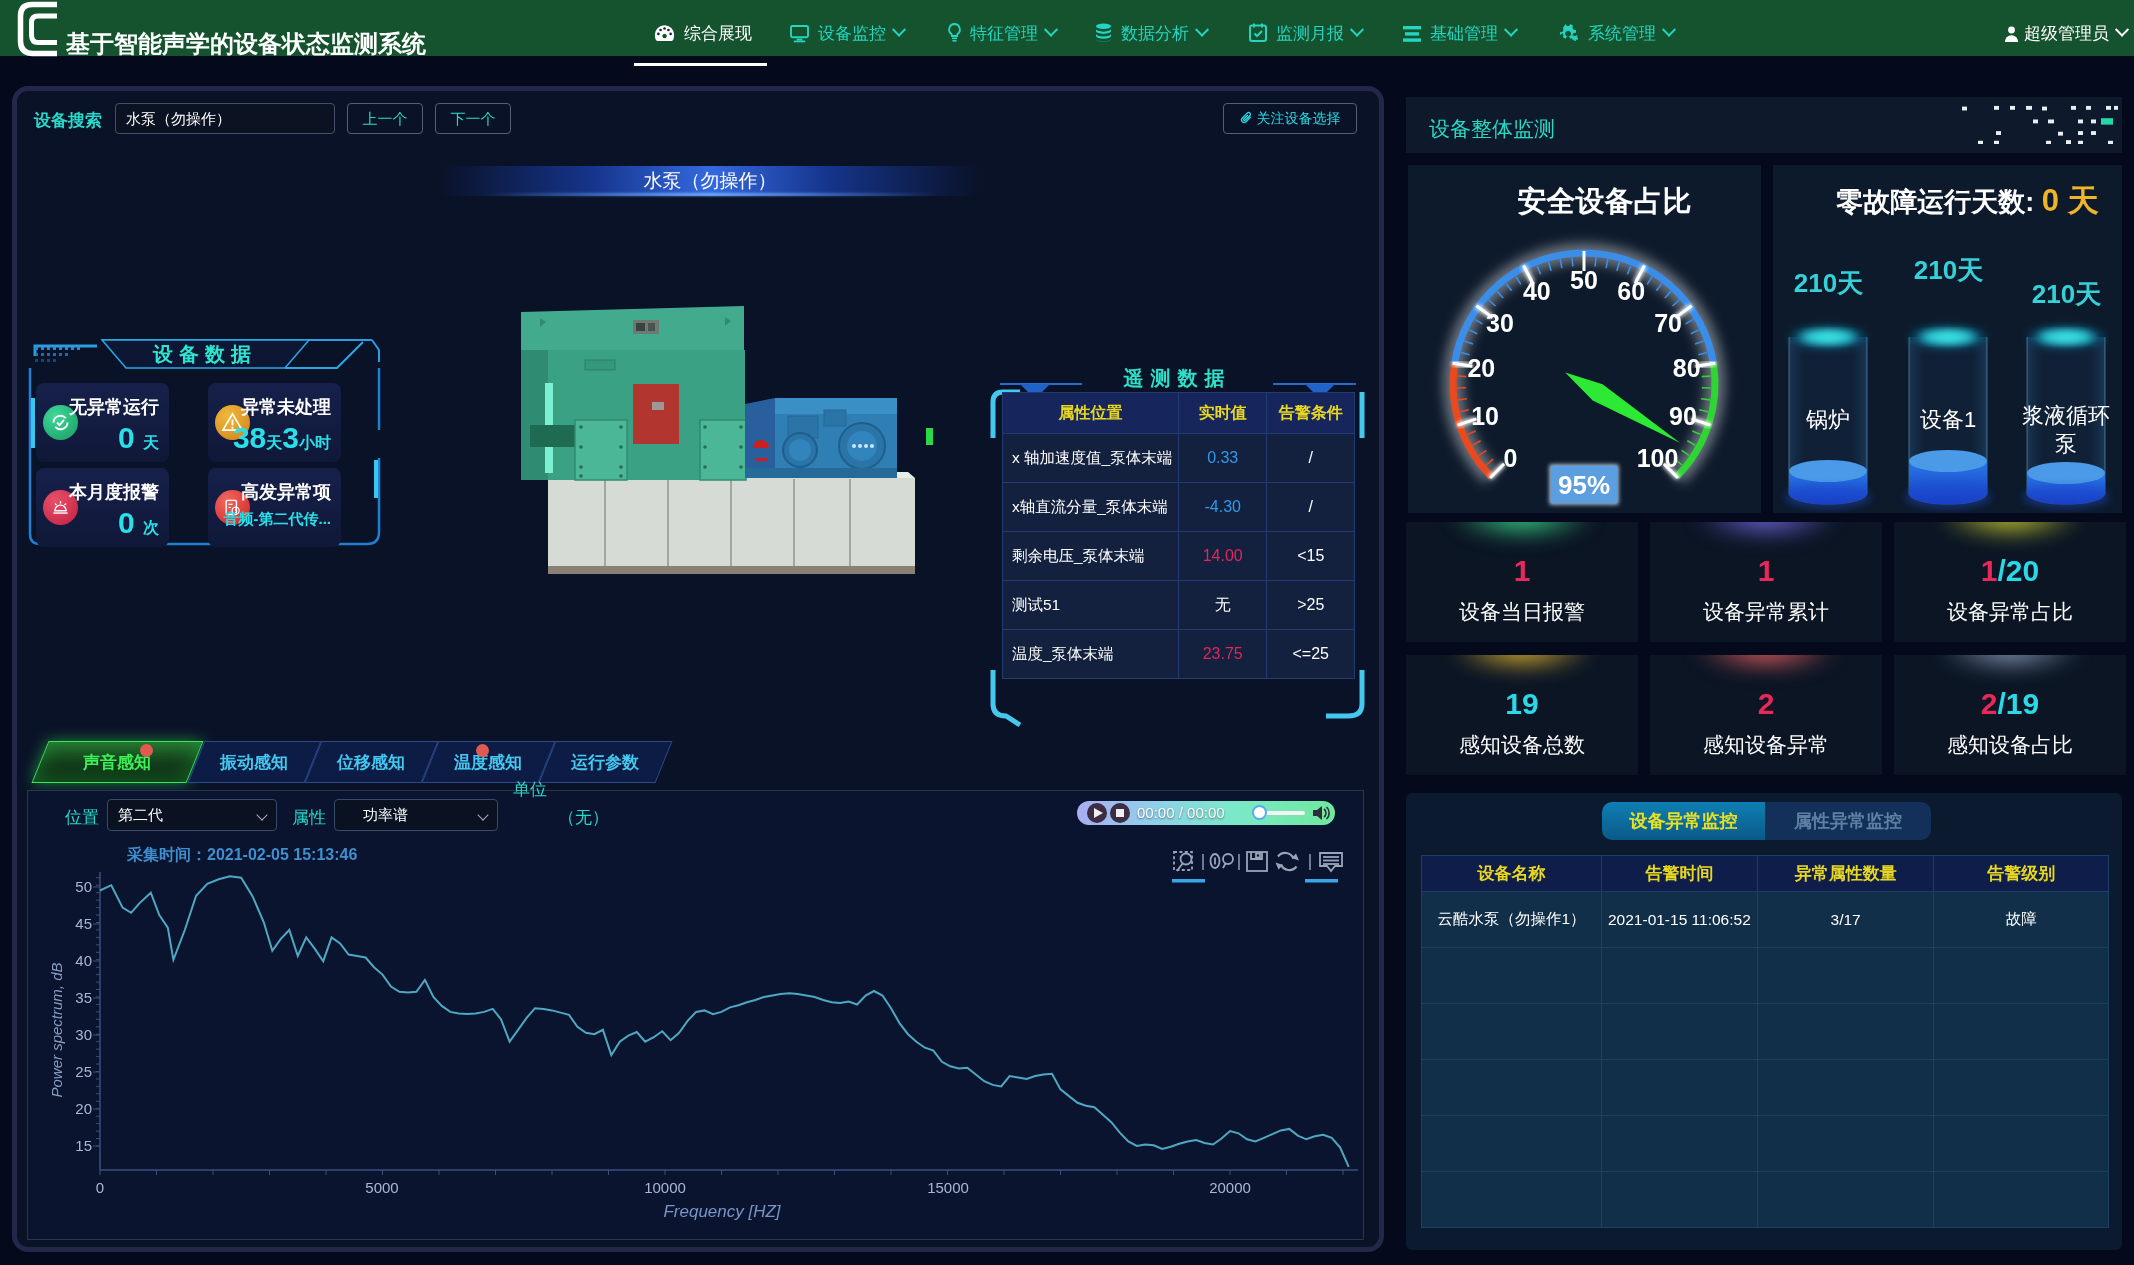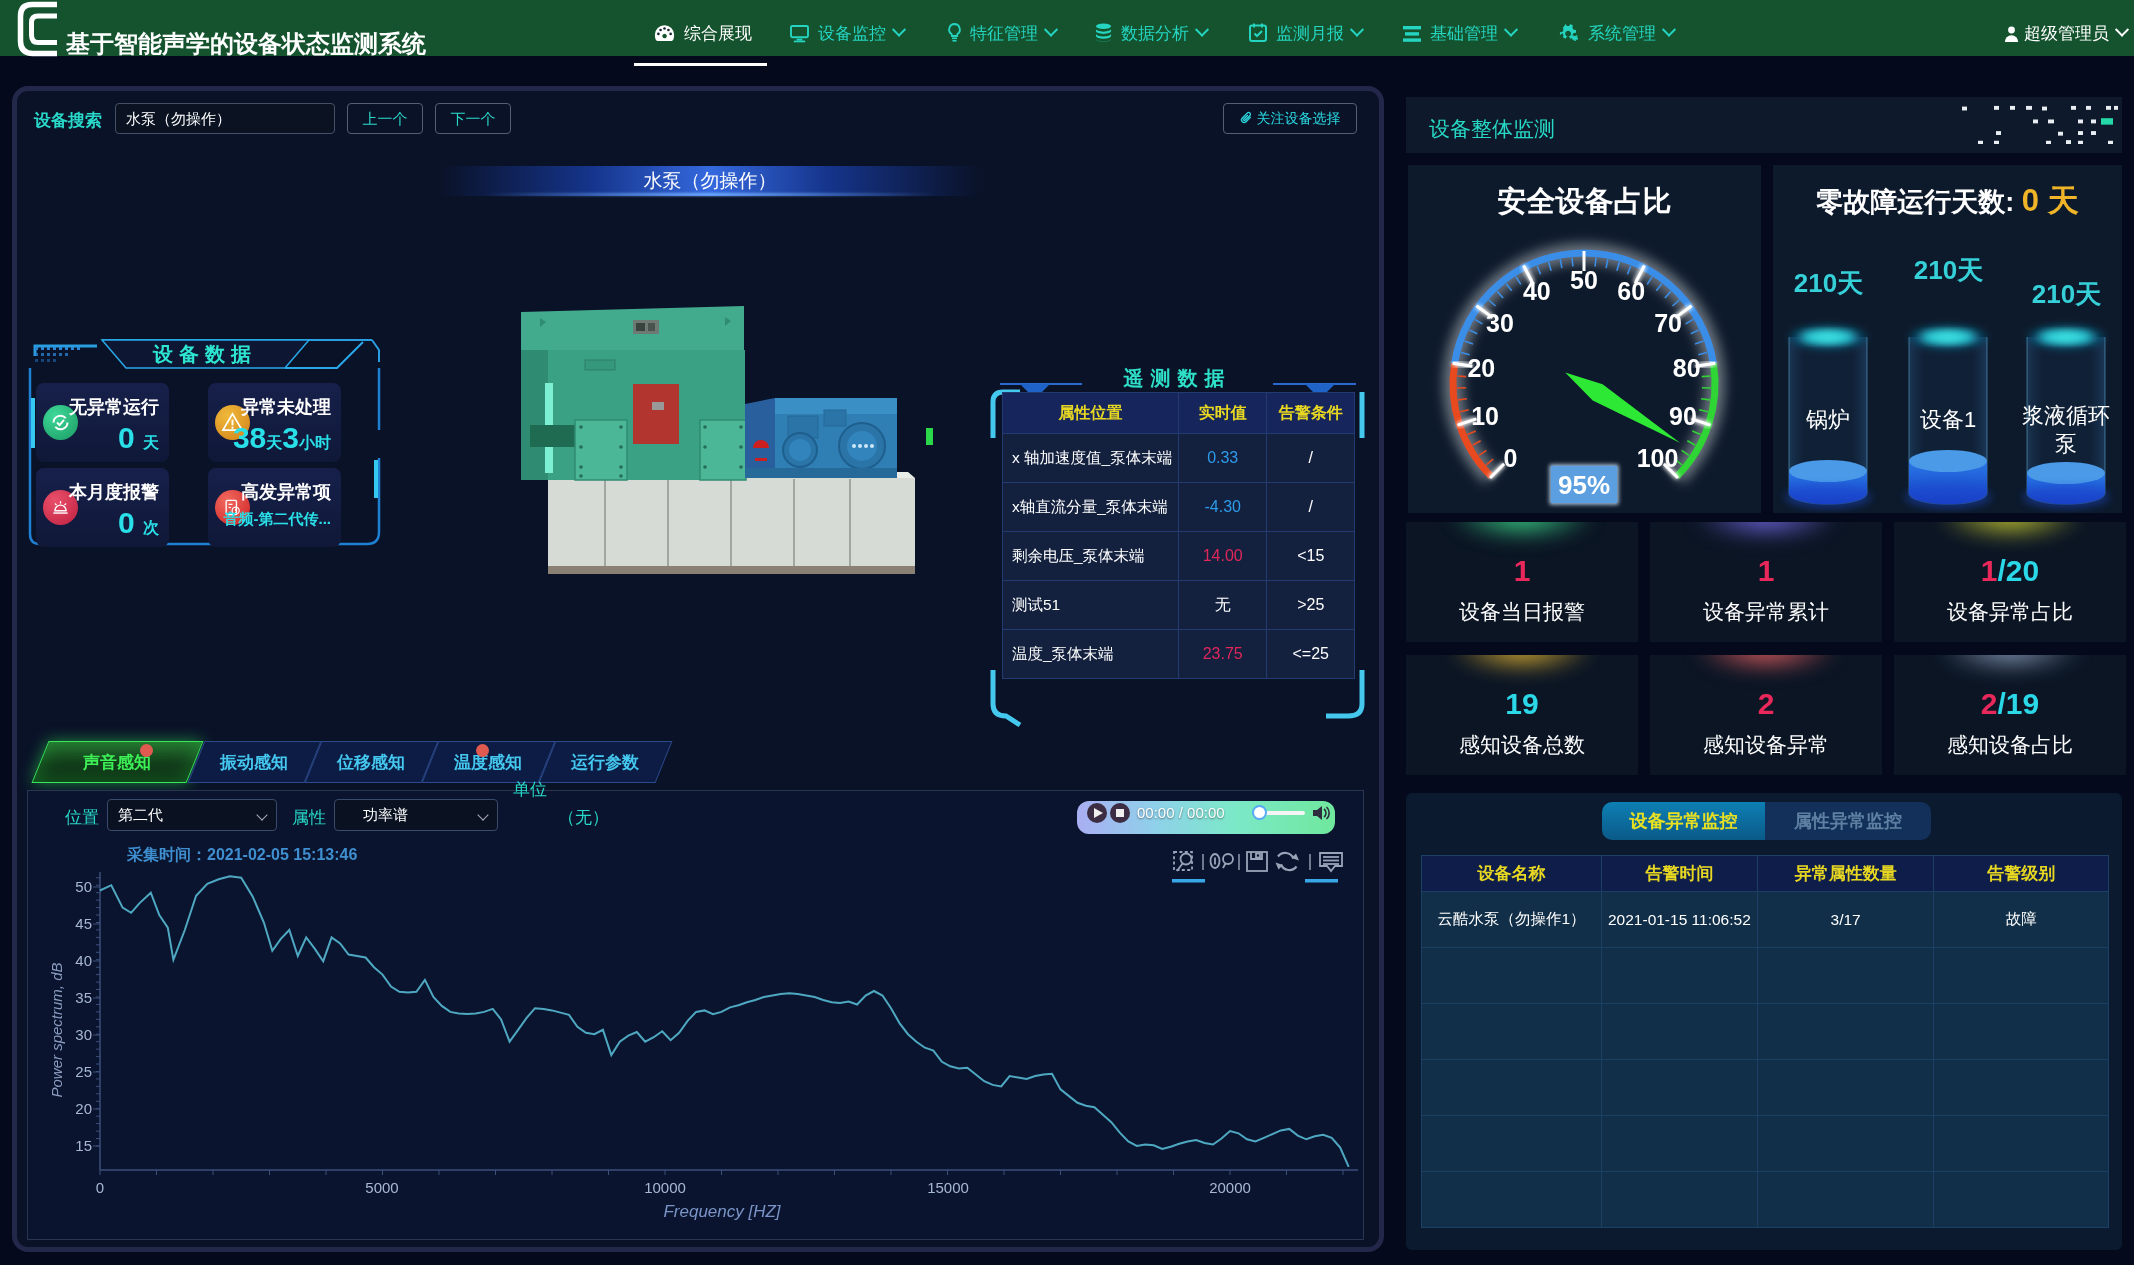--- a/index.html
+++ b/index.html
@@ -43,25 +43,25 @@
 .tab{position:absolute;top:0;height:42px;line-height:42px;text-align:center;font-size:17px;font-weight:bold;color:#45c8f0;background:#0c1c44;border:1px solid #2d4a8a;transform:skewX(-22deg);}
 .tab span{display:block;transform:skewX(22deg);}
 .tab.act{background:linear-gradient(180deg,#236b2d 0%,#123c1a 55%,#0d2f14 100%);border:1px solid #38e858;box-shadow:0 0 14px rgba(50,230,80,.55), inset 0 0 18px rgba(40,200,70,.35);color:#3cf055;}
 .reddot{position:absolute;width:13px;height:13px;border-radius:50%;background:#e05a50;}
 
 #chartpanel{position:absolute;left:27px;top:790px;width:1337px;height:450px;border:1px solid #2a3550;background:#0a142e;}
 .sel{position:absolute;background:#0a1222;border:1px solid #3a4a6a;border-radius:4px;color:#fff;font-size:15px;line-height:30px;padding:0 10px;}
 .sel .ar{position:absolute;right:10px;top:11px;width:8px;height:8px;border-right:1px solid #aab;border-bottom:1px solid #aab;transform:rotate(45deg);}
 #ctime{position:absolute;left:127px;top:845px;color:#3f8fd0;font-size:16px;font-weight:bold;}
 
-#player{position:absolute;left:1077px;top:801px;width:258px;height:33px;border-radius:12px;background:linear-gradient(90deg,#a9aef2,#8fd0ea 30%,#7ce8c9 60%,#6fe89d);}
+#player{position:absolute;left:1077px;top:801px;width:258px;height:24px;border-radius:12px;background:linear-gradient(90deg,#a9aef2,#8fd0ea 30%,#7ce8c9 60%,#6fe89d);}
 #rhead{position:absolute;left:1406px;top:97px;width:716px;height:56px;background:#0e1a2b;}
 #rhead .t{position:absolute;left:23px;top:18px;color:#27d8c5;font-size:21px;}
 .rcard{position:absolute;background:#0d1a2b;}
-.cardtitle{position:absolute;width:100%;text-align:center;color:#fff;font-size:29px;font-weight:bold;}
+.cardtitle{position:absolute;width:100%;text-align:center;color:#fff;font-size:29px;font-weight:bold;margin-left:20px;}
 
 .stat{position:absolute;width:232px;height:120px;background:#0b1524;overflow:hidden;}
 .stat .glow{position:absolute;left:6%;top:-30px;width:88%;height:58px;border-radius:50%;filter:blur(9px);}
 .stat .v{position:absolute;left:0;top:32px;width:100%;text-align:center;font-size:30px;font-weight:bold;color:#e8285a;}
 .stat .v .c{color:#2ad8e8;}
 .stat .l{position:absolute;left:0;top:76px;width:100%;text-align:center;font-size:21px;color:#fff;}
 
 #brcard{position:absolute;left:1406px;top:793px;width:716px;height:457px;background:#0c1a30;border-radius:6px;}
 .btab{position:absolute;top:802px;height:38px;line-height:38px;text-align:center;font-size:18px;font-weight:bold;}
 #btab1{left:1602px;width:163px;background:linear-gradient(180deg,#0e7fb4,#0a5a88);color:#e8e022;border-radius:10px 0 0 10px;}

